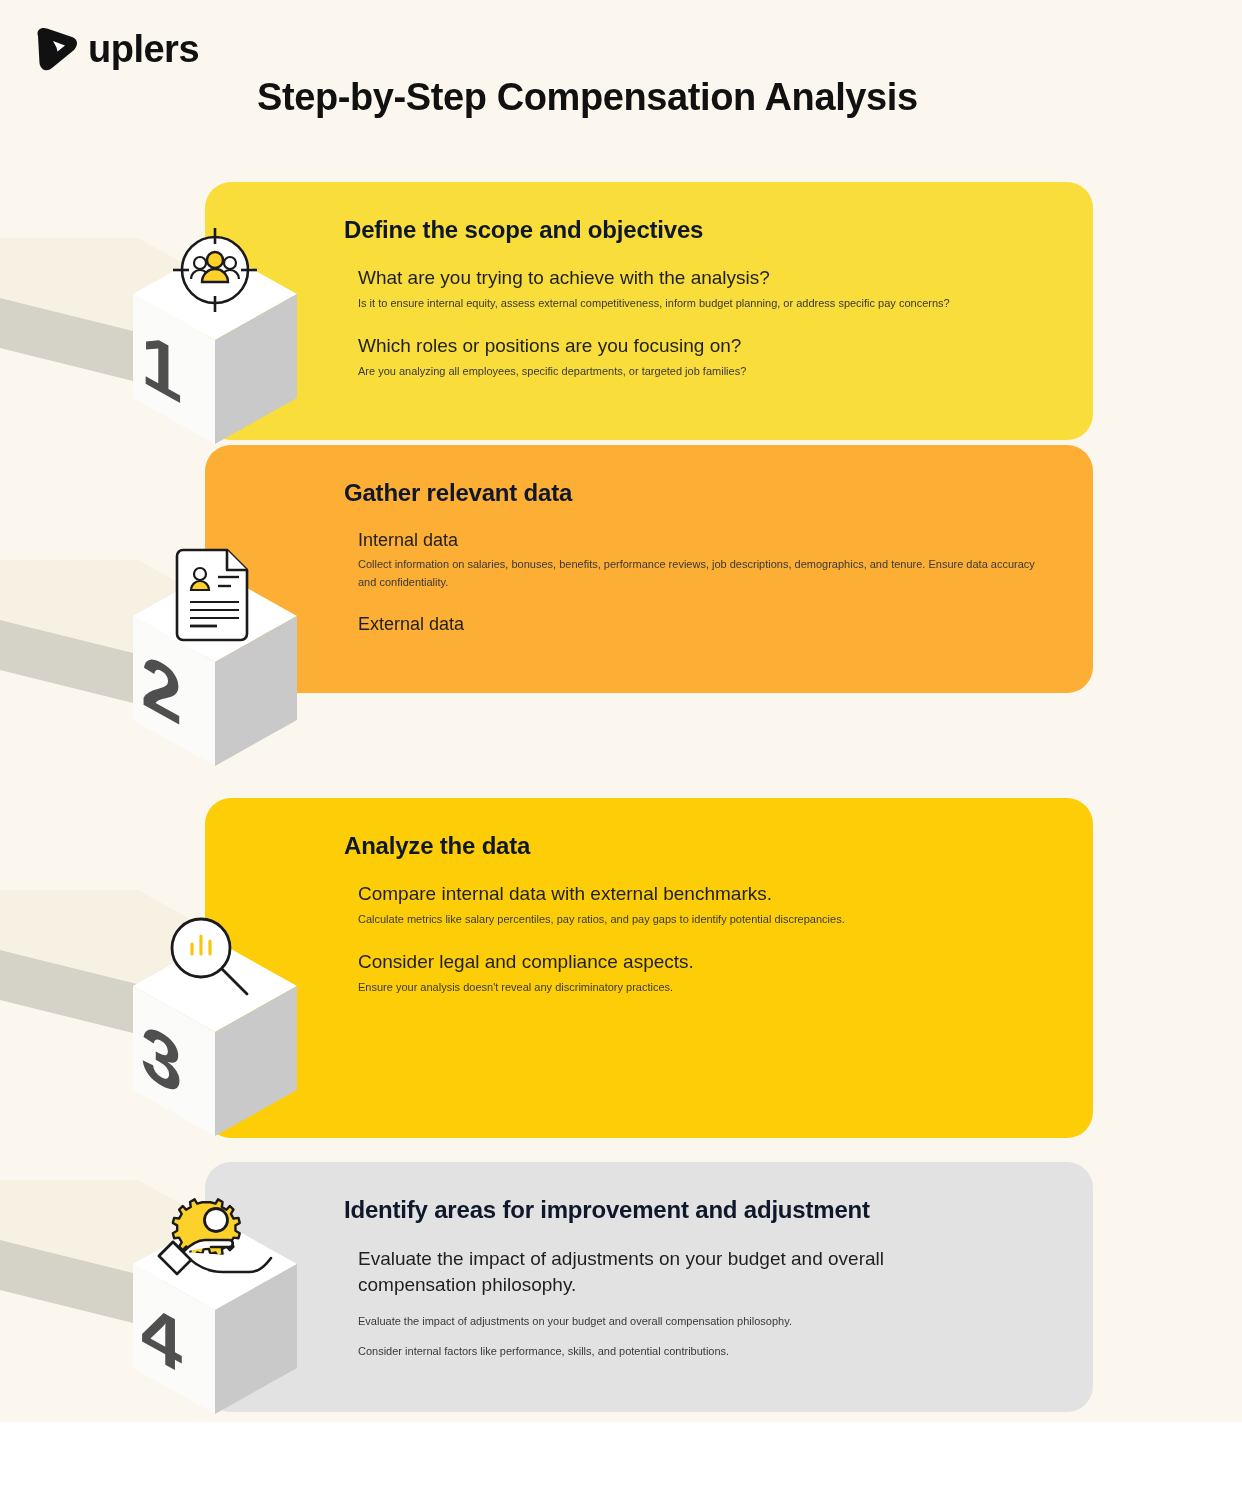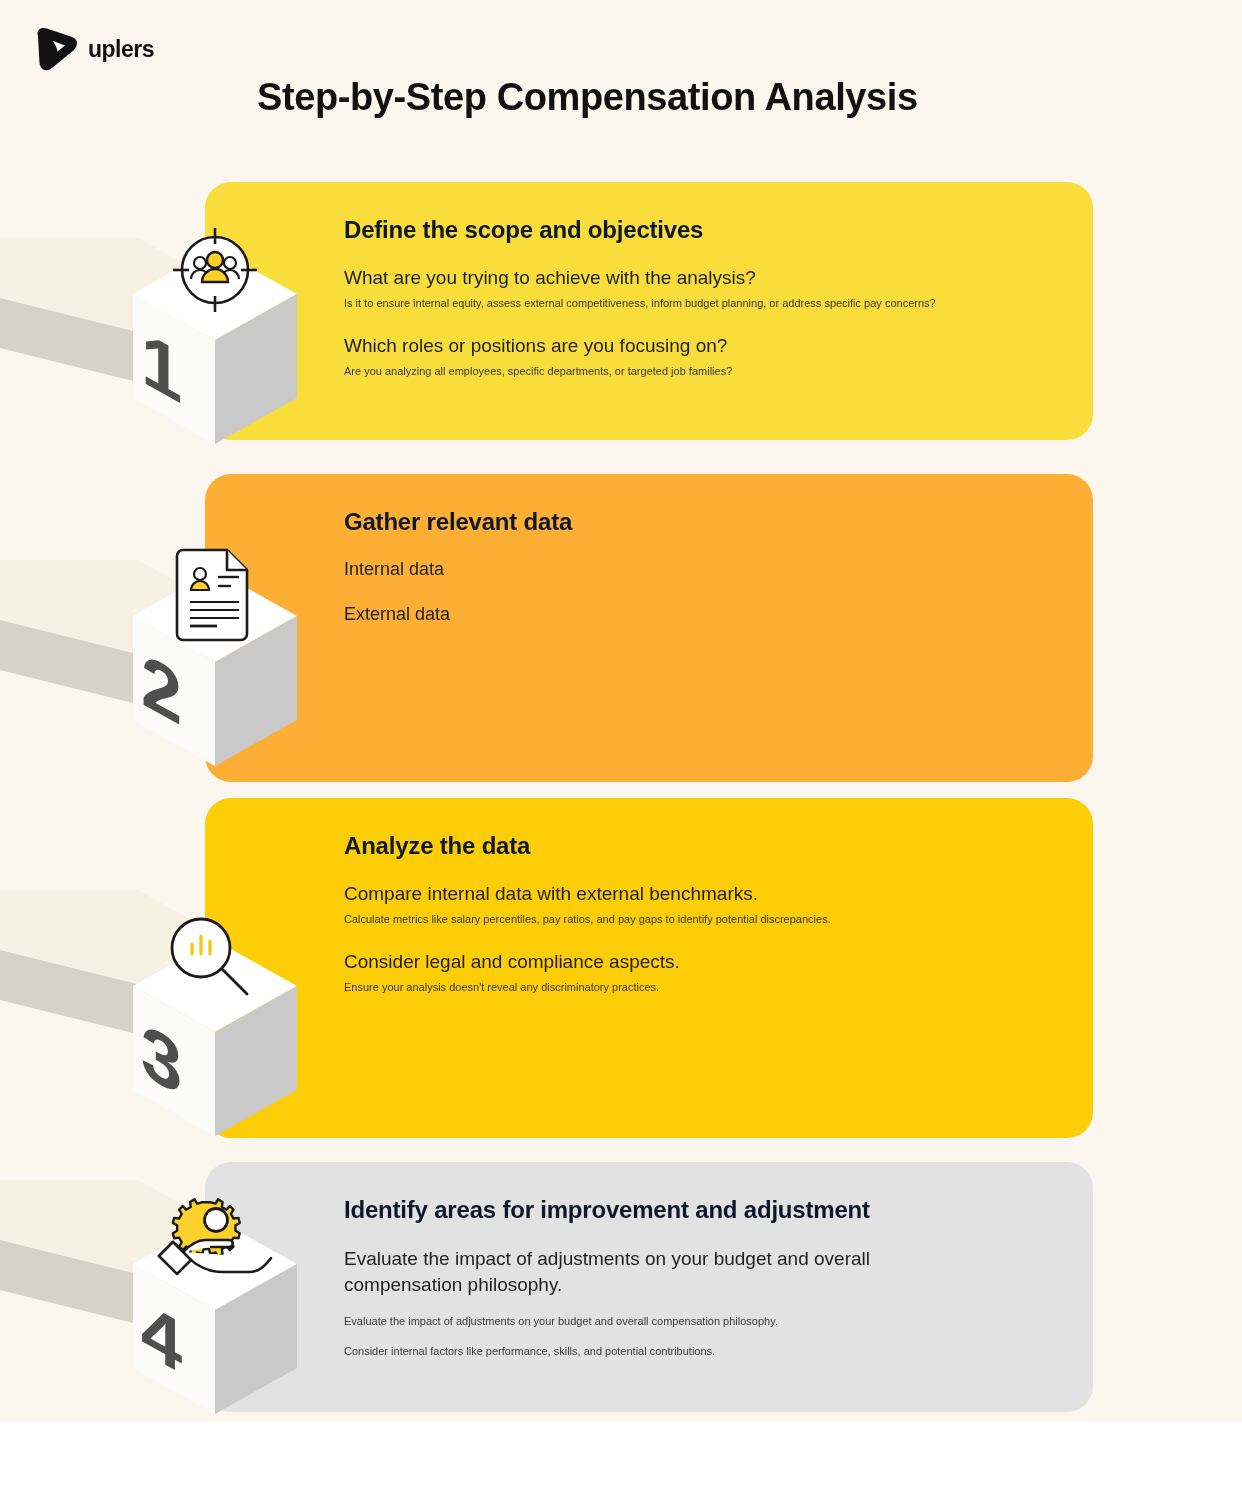--- a/index.html
+++ b/index.html
@@ -21,21 +21,21 @@
   }
 
   
   .logo {
     position: absolute; left: 32px; top: 26px;
     width: 180px; height: 46px;
     display: flex; align-items: center; gap: 8px;
   }
   .logo-mark { width: 48px; height: 46px; flex: 0 0 auto; }
   .logo-word {
-    font-size: 23px; font-weight: bold; color: #111;
+    font-size: 38px; font-weight: bold; color: #111;
     letter-spacing: -0.5px; line-height: 1;
   }
   .page-title {
     position: absolute; left: 237px; top: 76px;
     width: 800px;
     font-size: 38px; font-weight: bold; color: #111;
     letter-spacing: -0.4px;
     margin-left: 20px;
   }
 
@@ -46,21 +46,21 @@
   
   .card {
     position: absolute;
     border-radius: 26px;
     padding: 34px 40px 28px 139px;
   }
   .card-title {
     font-size: 24px; font-weight: bold; color: #0f172a;
     letter-spacing: -0.2px;
   }
-  .sec { margin-top: 22px; }
+  .sec { margin-top: 22px; margin-left: 14px; }
   .sec-head {
     font-size: 18px; color: #1f1f1f; line-height: 1.3;
     margin-bottom: 4px;
   }
   .sec-head.big { font-size: 19px; }
   .sec-body {
     font-size: 11px; color: #3a3a3a; line-height: 1.58;
   }
 
   
@@ -124,24 +124,25 @@
     <div class="sec">
       <div class="sec-head big">What are you trying to achieve with the analysis?</div>
       <div class="sec-body">Is it to ensure internal equity, assess external competitiveness, inform budget planning, or address specific pay concerns?</div>
     </div>
     <div class="sec">
       <div class="sec-head big">Which roles or positions are you focusing on?</div>
       <div class="sec-body">Are you analyzing all employees, specific departments, or targeted job families?</div>
     </div>
   </div>
 
-  <div class="card" style="left:205px; top:474px; width:888px; height:308px; background:#fcae35;">
+  <div class="card" style="left:205px; top:445px; width:888px; height:248px; background:#fcae35;">
     <div class="card-title">Gather relevant data</div>
     <div class="sec">
       <div class="sec-head">Internal data</div>
+      <div class="sec-body">Collect information on salaries, bonuses, benefits, performance reviews, job descriptions, demographics, and tenure. Ensure data accuracy and confidentiality.</div>
     </div>
     <div class="sec">
       <div class="sec-head">External data</div>
     </div>
   </div>
 
   <div class="card" style="left:205px; top:798px; width:888px; height:340px; background:#fdce07;">
     <div class="card-title">Analyze the data</div>
     <div class="sec">
       <div class="sec-head big">Compare internal data with external benchmarks.</div>

